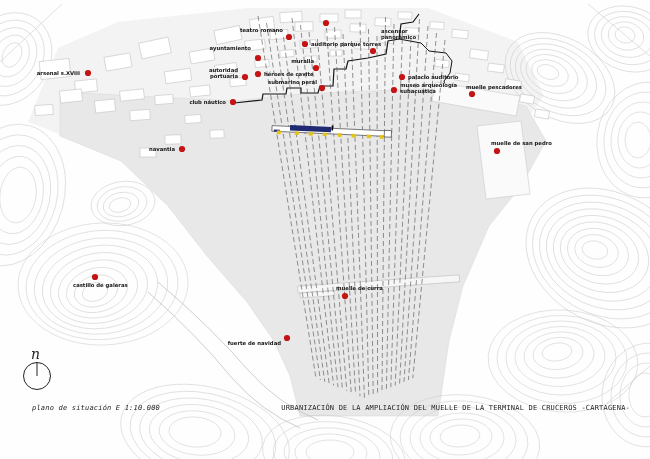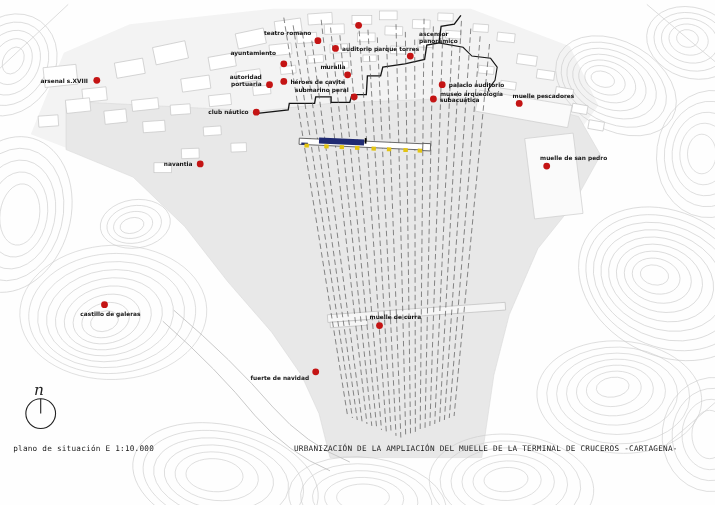--- a/index.html
+++ b/index.html
@@ -1,22 +1,22 @@
 <!DOCTYPE html>
 <html><head>
 <meta charset="utf-8">
 <style>
   html,body{margin:0;padding:0;background:#ffffff;}
   #stage{position:relative;width:650px;height:459px;background:#fefefe;overflow:hidden;
          font-family:"DejaVu Sans",sans-serif;}
   svg{position:absolute;left:0;top:0;}
   .footer{position:absolute;top:404px;font-family:"DejaVu Sans Mono",monospace;
           font-size:7px;color:#222;letter-spacing:.2px;white-space:nowrap;}
-  #footer-left{left:12px;}
-  #footer-right{right:34px;text-align:left;}
+  #footer-left{left:32px;font-style:italic;}
+  #footer-right{right:20px;text-align:left;}
   .poi-label{font-family:"DejaVu Sans",sans-serif;font-weight:bold;fill:#141414;}
   .compass-n{font-family:"DejaVu Serif",serif;font-style:italic;fill:#222;}
 </style>
 </head>
 <body>
 
 <div id="stage">
   <svg id="map" width="650" height="459" viewBox="0 0 650 459">
 
     <g id="base">

